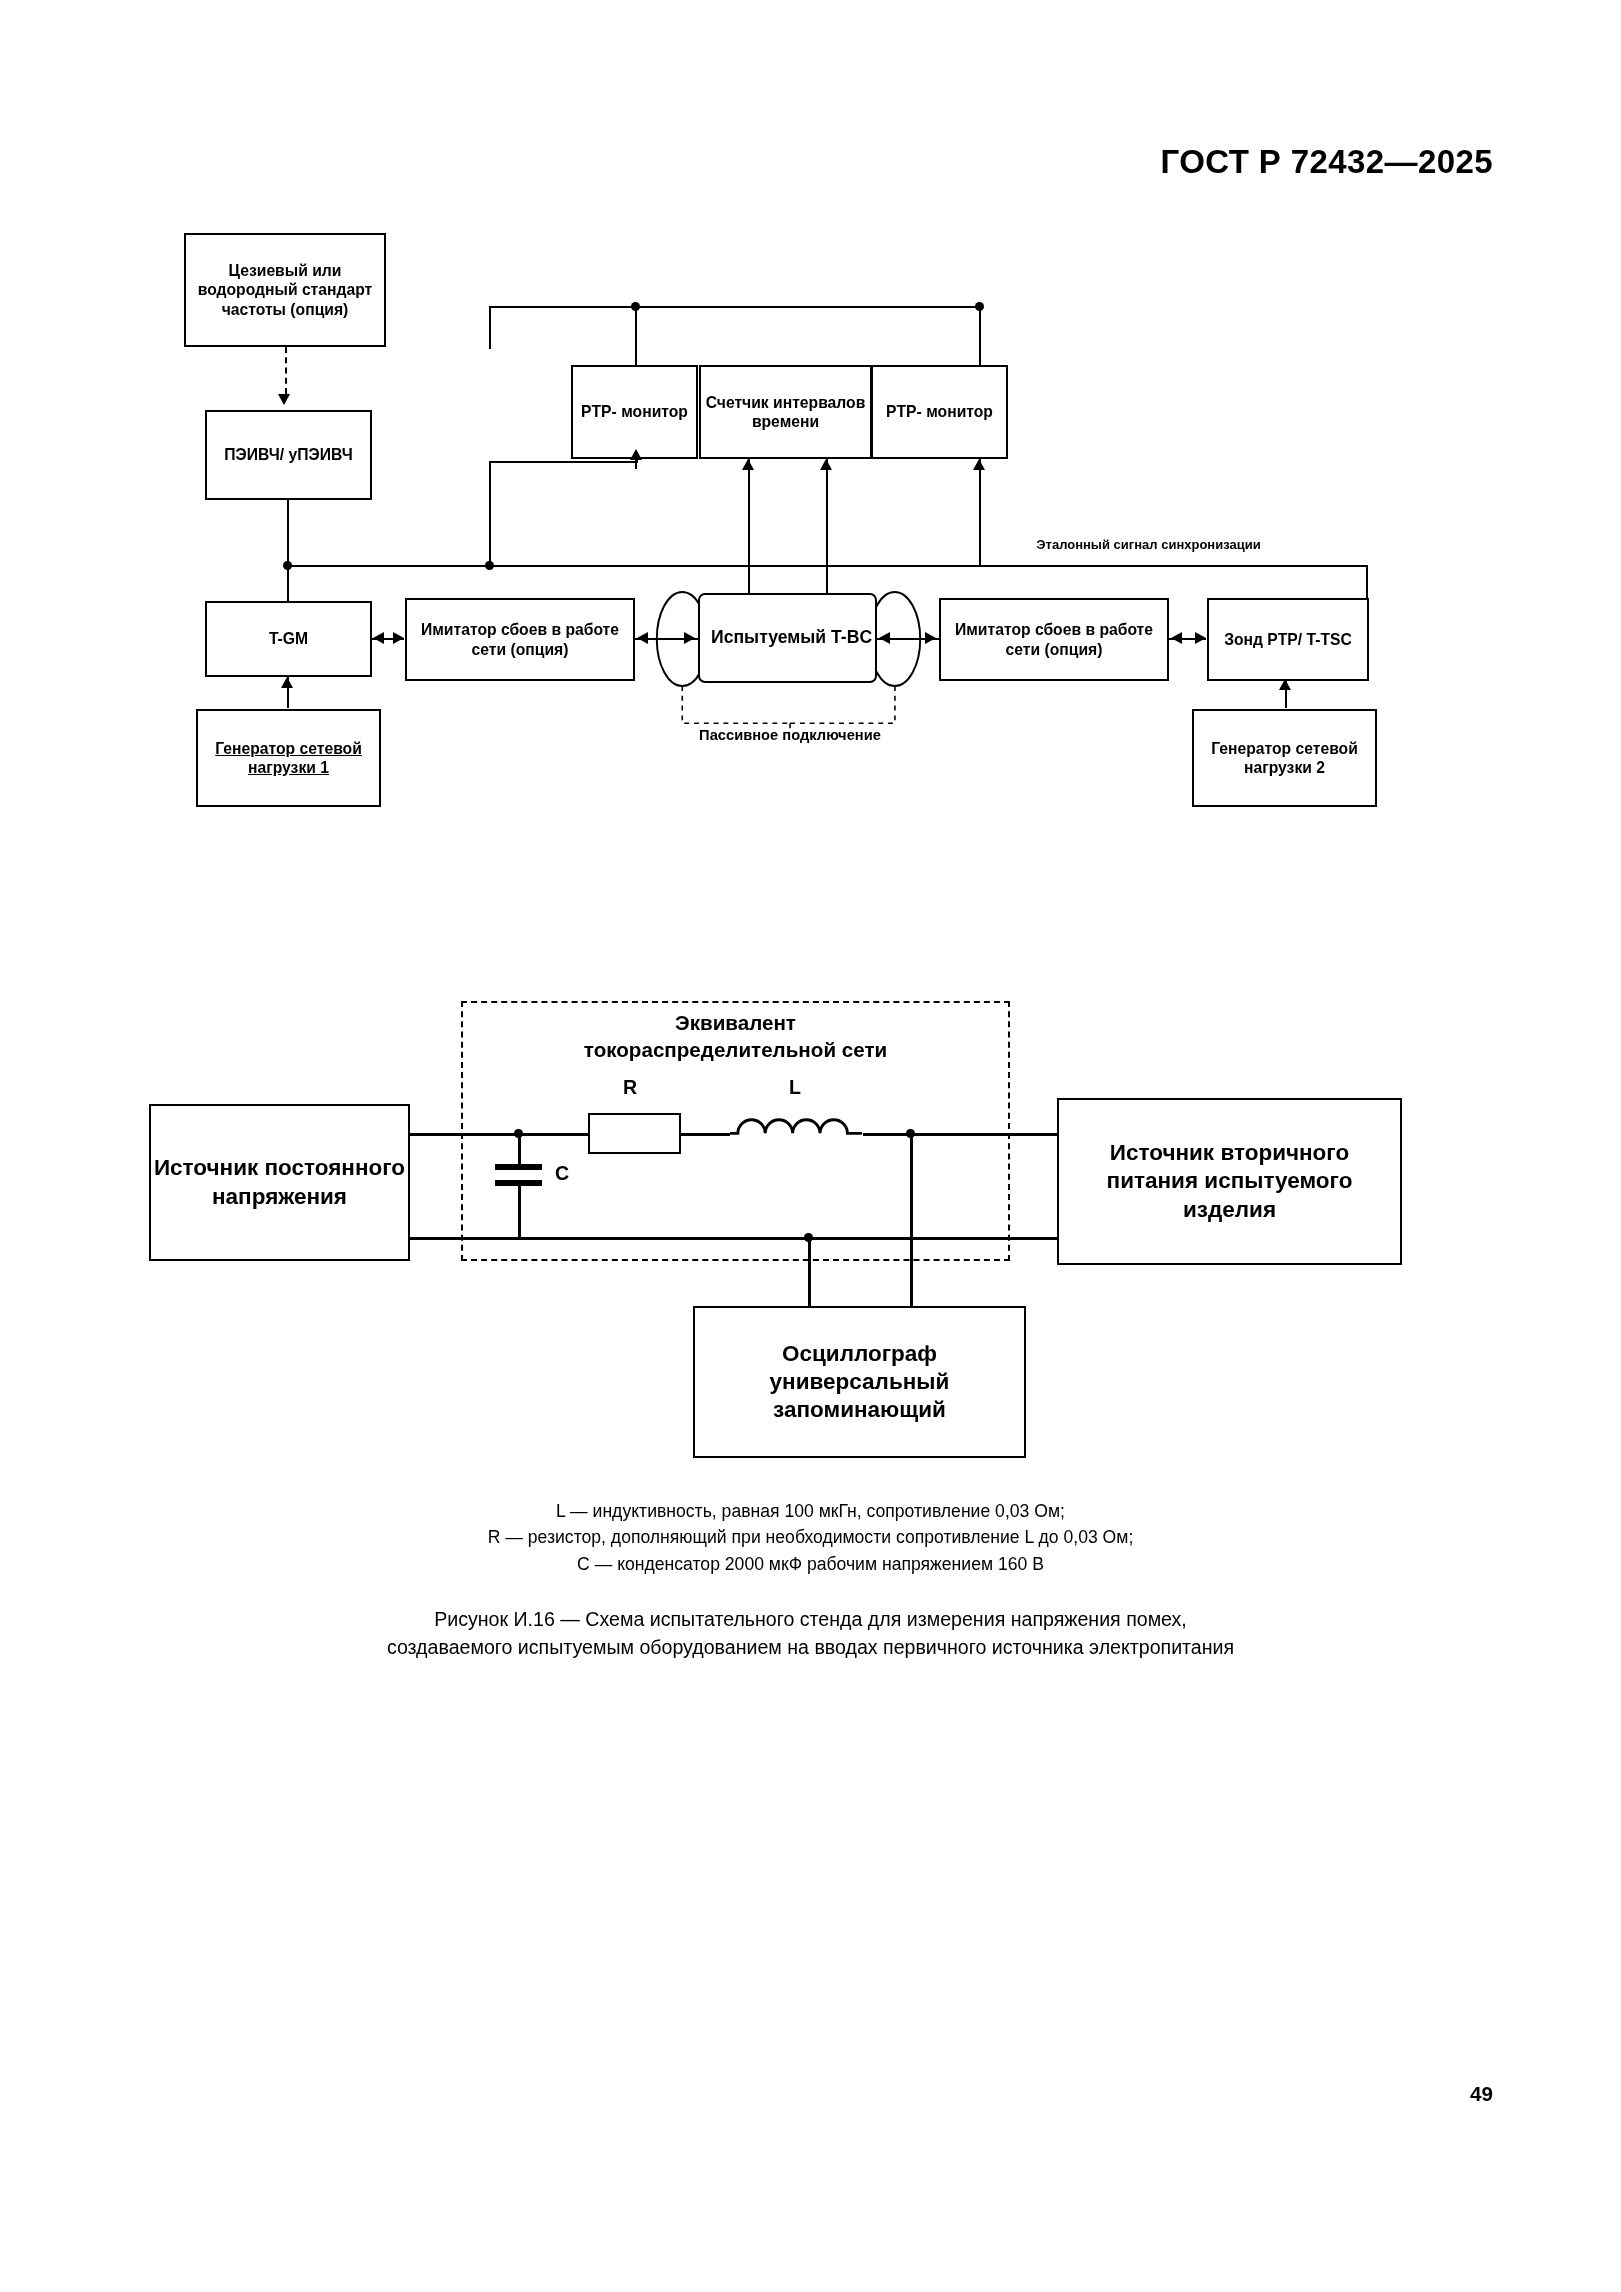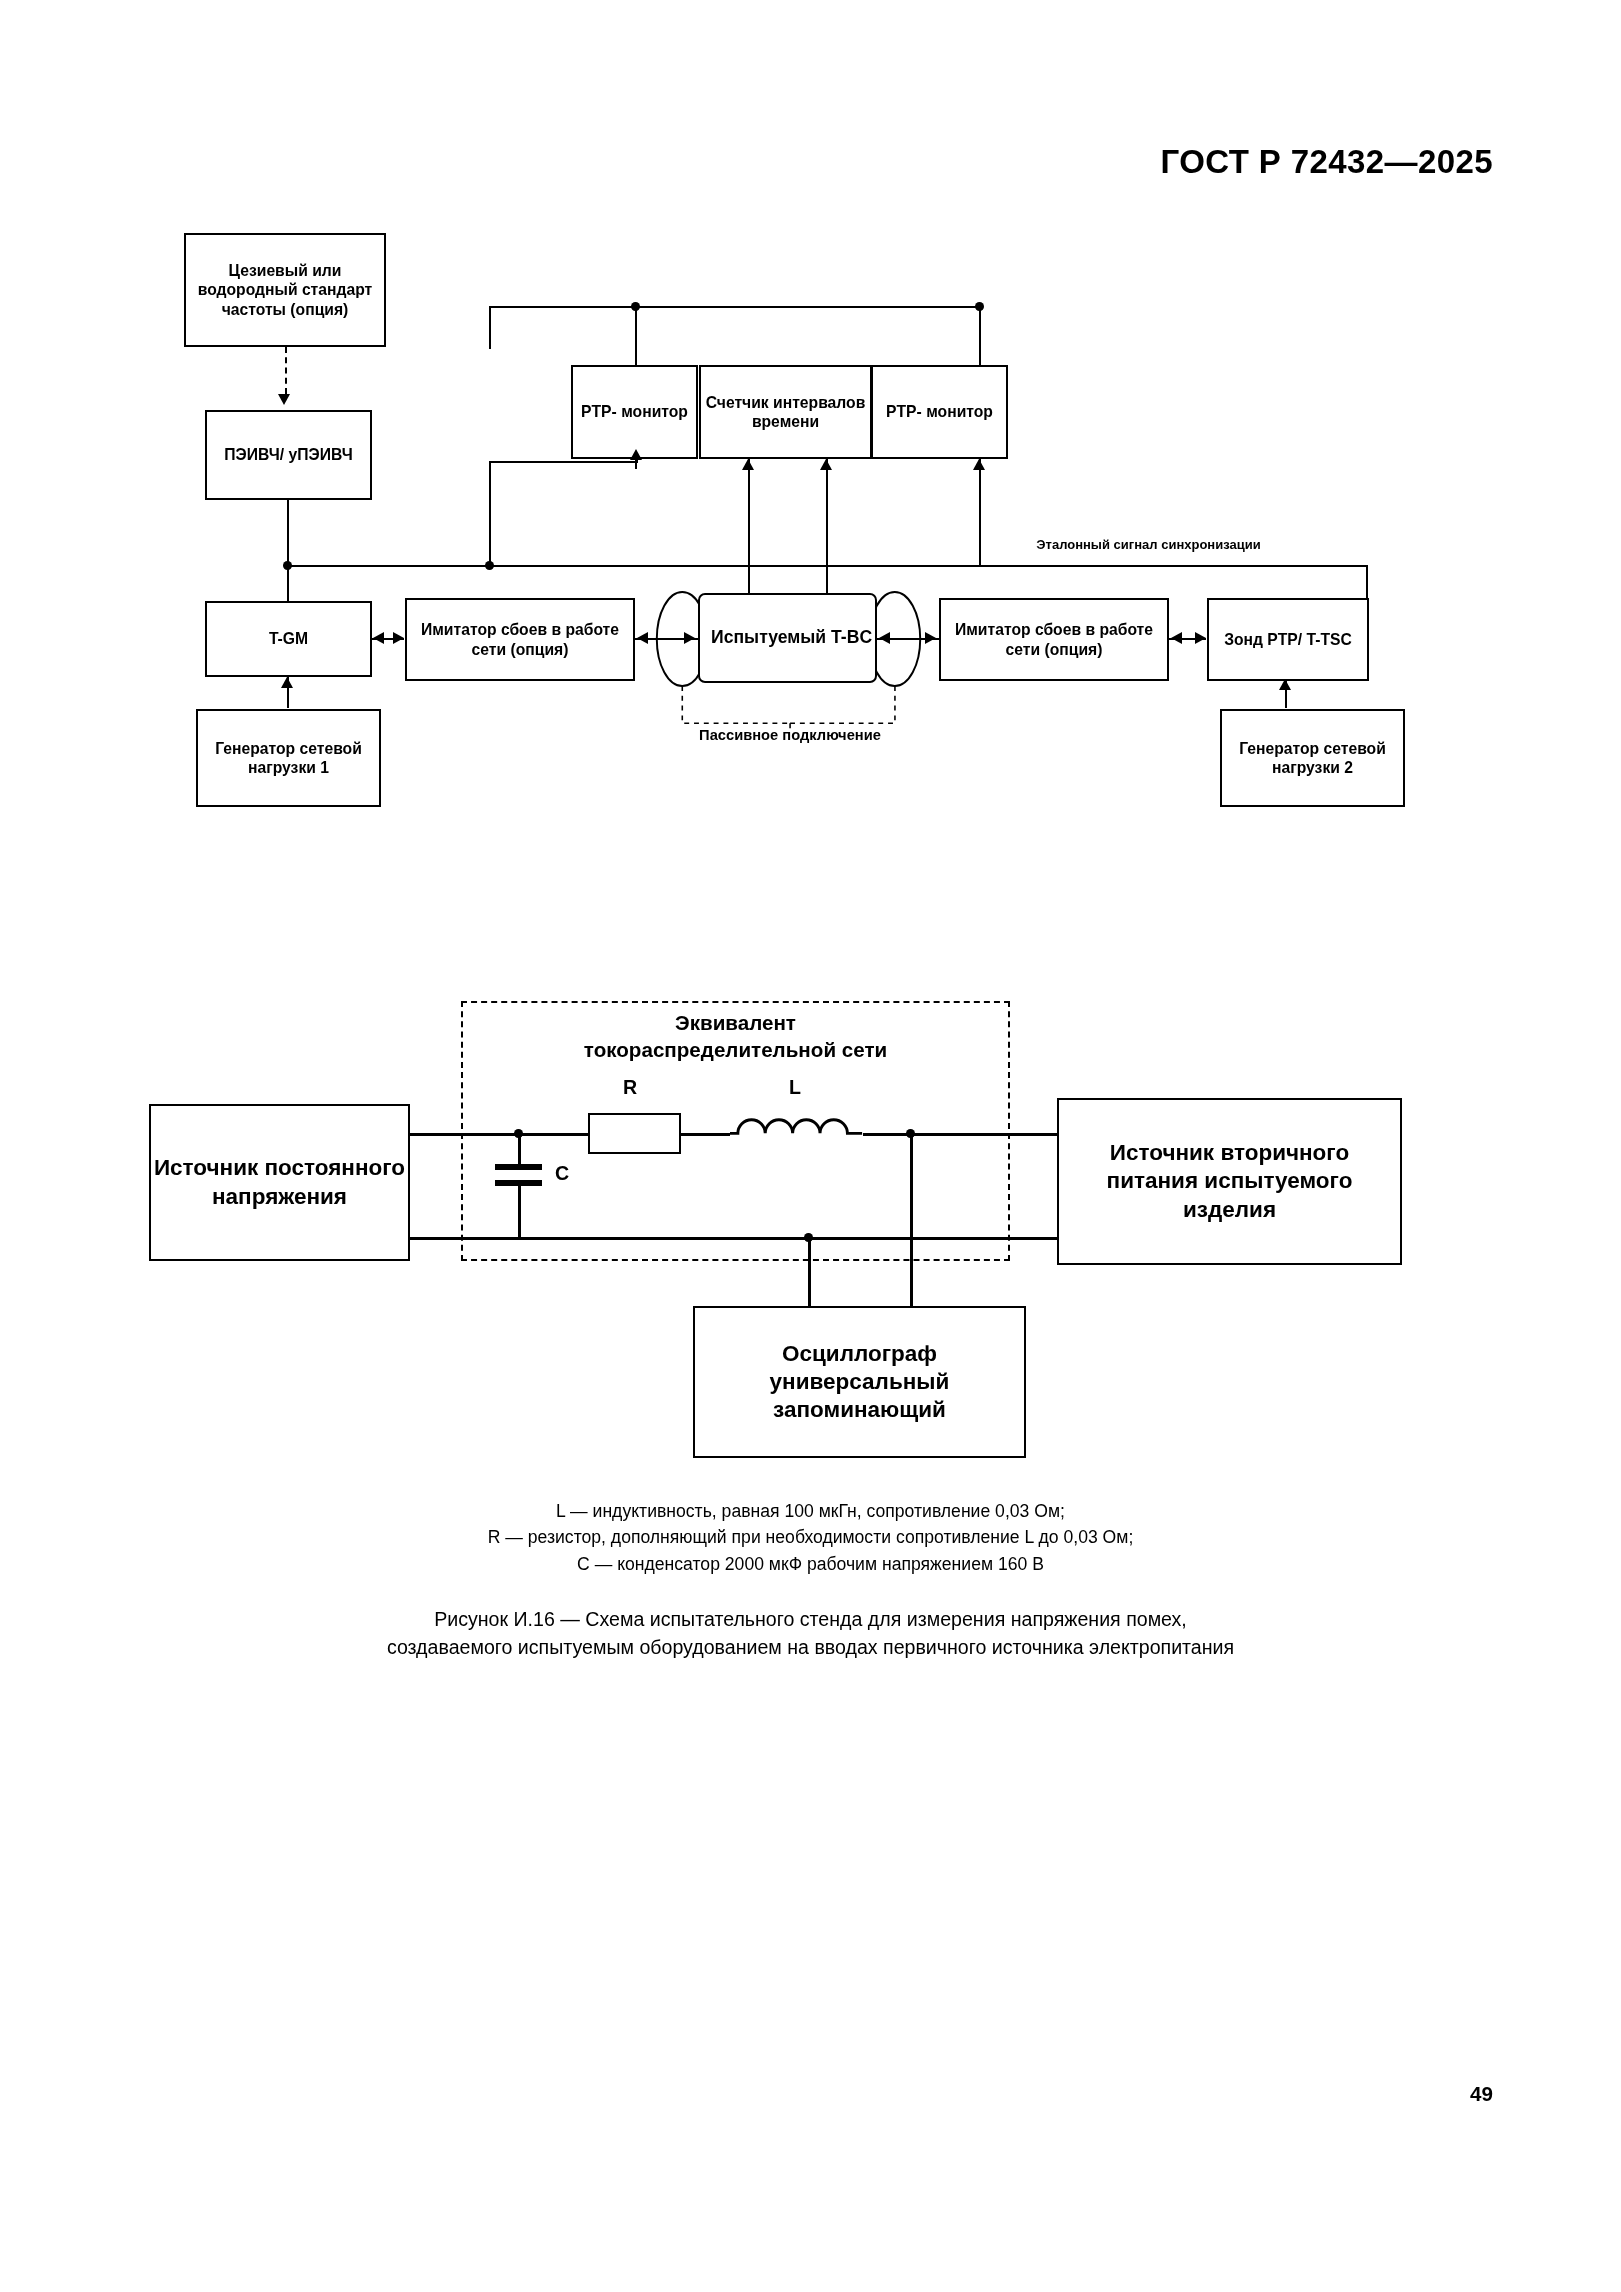--- a/index.html
+++ b/index.html
@@ -165,21 +165,21 @@
     </div>
 
     <div class="box" style="left:205px; top:410px; width:167px; height:90px;">
       <span>ПЭИВЧ/ уПЭИВЧ</span>
     </div>
 
     <div class="box" style="left:205px; top:601px; width:167px; height:76px;">
       <span>T-GM</span>
     </div>
 
-    <div class="box" style="left:196px; top:709px; width:185px; height:98px;">
+    <div class="box" style="left:196px; top:709px; width:185px; height:98px;text-decoration:underline;">
       <span>Генератор сетевой нагрузки 1</span>
     </div>
 
     <div class="box" style="left:571px; top:365px; width:127px; height:94px;">
       <span>PTP- монитор</span>
     </div>
 
     <div class="box" style="left:699px; top:365px; width:173px; height:94px;">
       <span>Счетчик интервалов времени</span>
     </div>
@@ -197,21 +197,21 @@
     </div>
 
     <div class="box" style="left:939px; top:598px; width:230px; height:83px;">
       <span>Имитатор сбоев в работе сети (опция)</span>
     </div>
 
     <div class="box" style="left:1207px; top:598px; width:162px; height:83px;">
       <span>Зонд PTP/ T-TSC</span>
     </div>
 
-    <div class="box" style="left:1192px; top:709px; width:185px; height:98px;margin-left:28px;">
+    <div class="box" style="left:1192px; top:709px; width:185px; height:98px;">
       <span>Генератор сетевой нагрузки 2</span>
     </div>
 
     <div class="dashline-v" style="left:285px; top:347px; height:47px;"></div>
     <div class="arrow down" style="left:278px; top:394px;"></div>
 
     <div class="vline" style="left:287px; top:500px; height:101px;"></div>
     <div class="dot" style="left:283px; top:561px;"></div>
 
     <div class="vline" style="left:287px; top:677px; height:31px;"></div>

